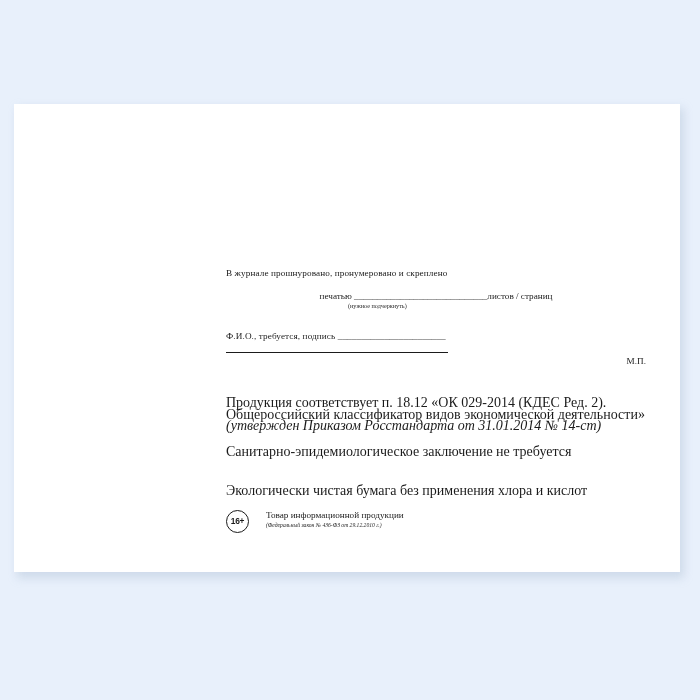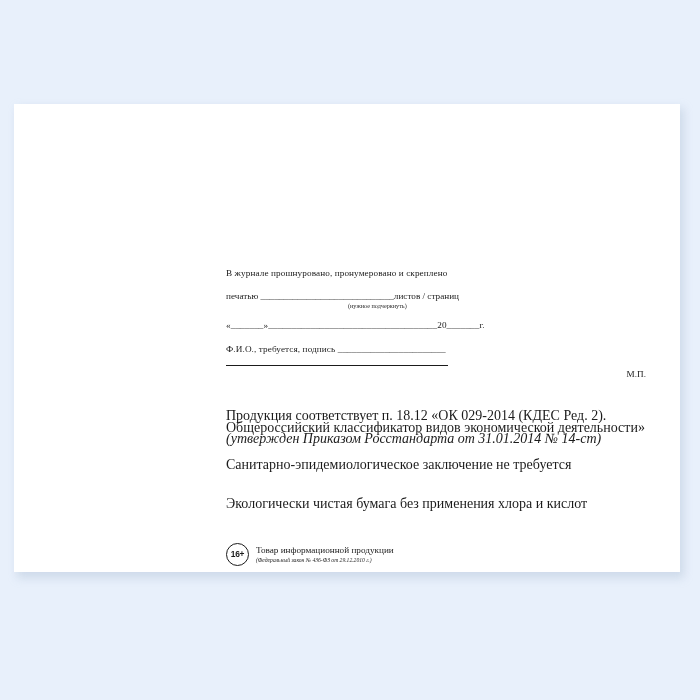--- a/index.html
+++ b/index.html
@@ -47,20 +47,21 @@
     font-size: 9.2px;
     line-height: 13px;
     white-space: nowrap;
     letter-spacing: 0.1px;
   }
   .blk-1 { margin-bottom: 11px; }
   .seal-row {
     font-size: 9.2px;
     line-height: 12px;
     white-space: nowrap;
+    text-align: center;
   }
   .tiny {
     font-size: 6.2px;
     line-height: 8px;
     color: #2a2a2a;
   }
   .tiny-ind {
     padding-left: 122px;
   }
   .gap-a { height: 9px; }
@@ -82,23 +83,21 @@
     padding-left: 210px;
   }
   .para {
     font-size: 14px;
     line-height: 11.6px;
     white-space: nowrap;
   }
   .para.it { font-style: italic; }
   .info-row {
     display: flex;
-    align-items: center;
-    gap: 7px;
-    margin-top: 20px;
+    gap: 17px;
   }
   .age-badge {
     width: 21px;
     height: 21px;
     border: 1.1px solid #1b1b1b;
     border-radius: 50%;
     display: flex;
     align-items: center;
     justify-content: center;
     font-family: "Liberation Sans", sans-serif;
@@ -133,21 +132,20 @@
 
         <div class="gap-b"></div>
 
         <div class="seal-row">
           <span>печатью </span><span>_____________________________</span><span>листов / страниц</span>
         </div>
         <div class="tiny tiny-ind">(нужное подчеркнуть)</div>
 
         <div class="gap-a"></div>
 
-        <div class="line">«_______»____________________________________20_______г.</div>
 
         <div class="gap-c"></div>
 
         <div class="line">
           <span>Ф.И.О., требуется, подпись </span><span>_______________________</span>
         </div>
 
         <div class="rule"></div>
 
         <div class="mp">М.П.</div>

